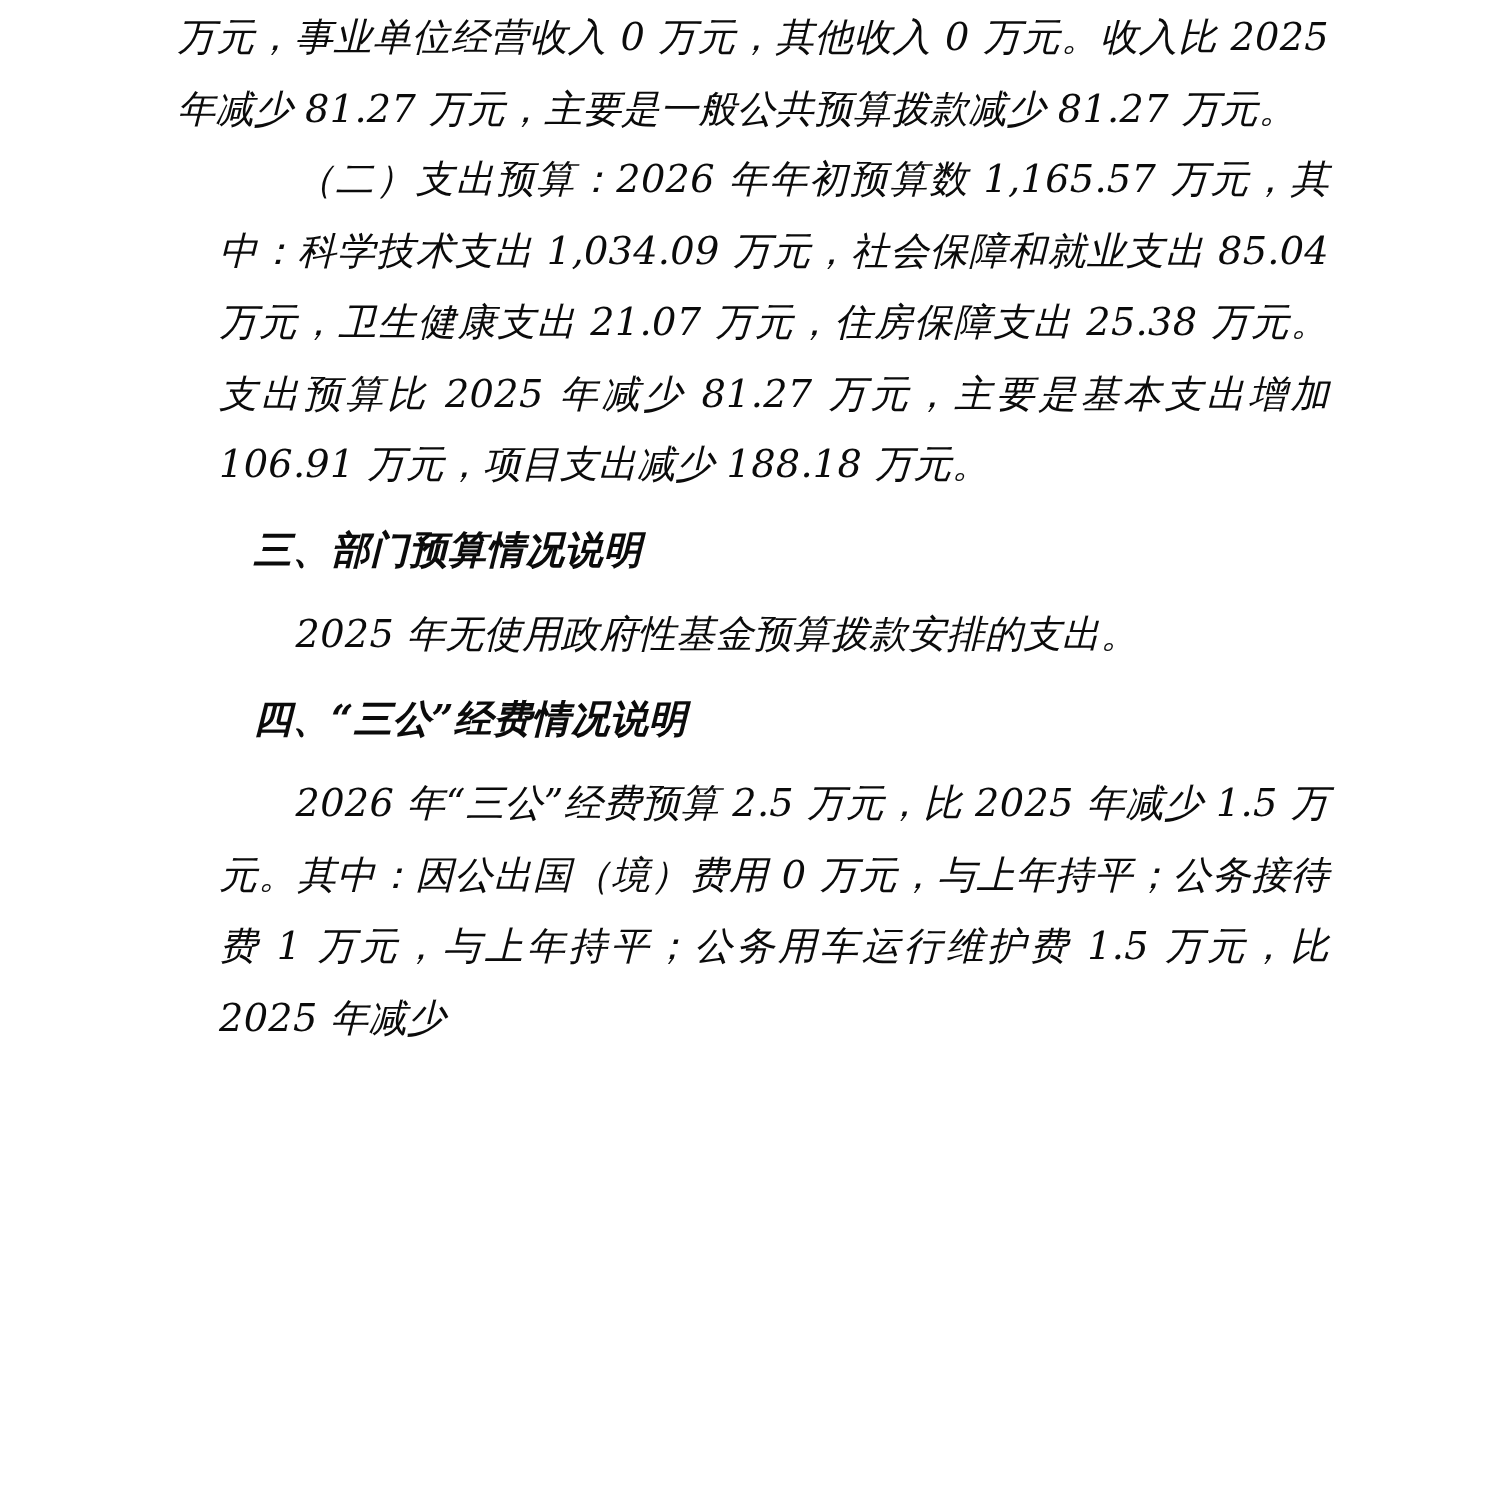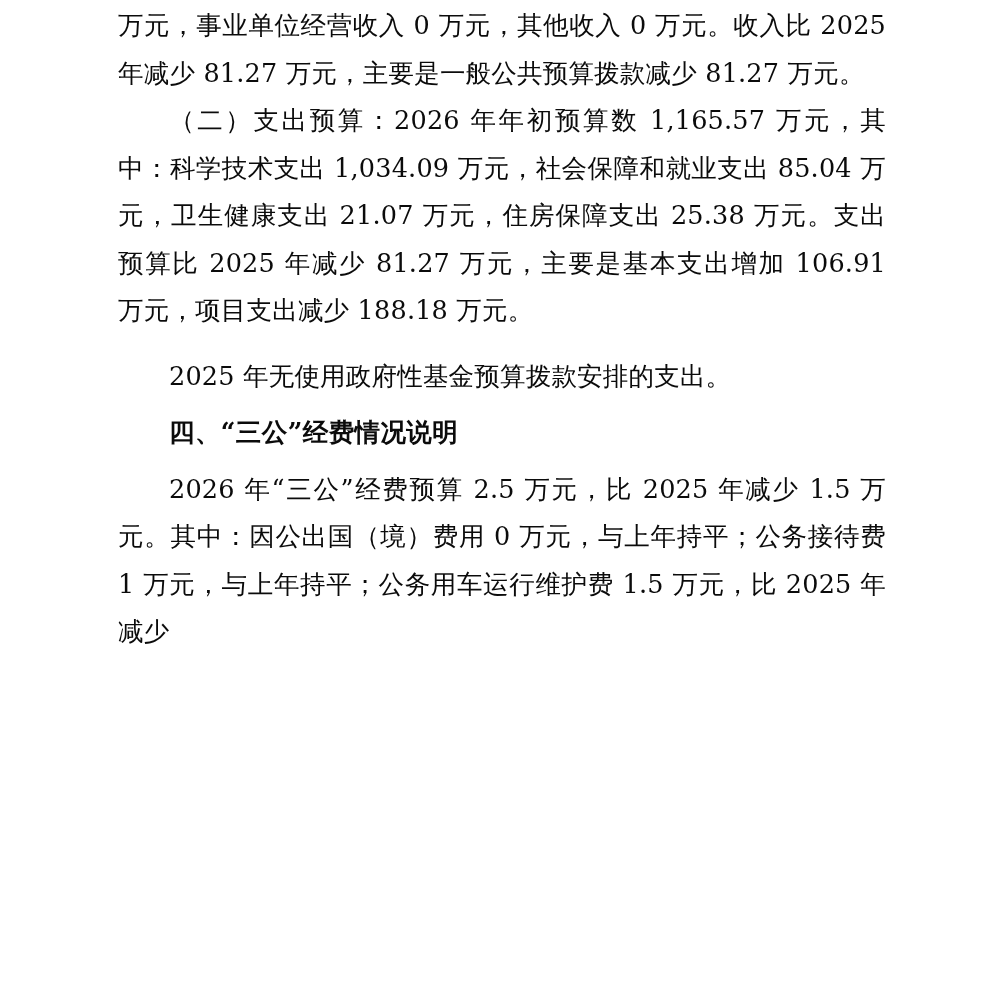--- a/index.html
+++ b/index.html
@@ -13,34 +13,36 @@
     font-family: "DejaVu Serif", "Liberation Serif", serif;
     color: #0b0b0b;
   }
   .page {
     width: 1000px;
     height: 1003px;
     box-sizing: border-box;
     padding: 0 114px 0 118px;
     position: relative;
     overflow: hidden;
+    font-style: italic;
   }
   .doc-body {
     padding-top: 2px;
   }
   p {
     margin: 0;
     font-size: 25.5px;
     line-height: 47.5px;
     text-align: justify;
     text-justify: inter-ideograph;
     letter-spacing: 0.2px;
   }
   p.indent {
     text-indent: 2em;
+    margin-left: 28px;
   }
   h2.section {
     margin: 0;
     font-size: 25.5px;
     line-height: 47.5px;
     font-weight: bold;
     text-indent: 2em;
     letter-spacing: 0.4px;
   }
   .spacer-sm { height: 9px; }
@@ -50,20 +52,21 @@
 
 <div class="page">
   <div class="doc-body">
 
     <p class="cont">万元，事业单位经营收入 0 万元，其他收入 0 万元。收入比 2025 年减少 81.27 万元，主要是一般公共预算拨款减少 81.27 万元。</p>
 
     <p class="indent">（二）支出预算：2026 年年初预算数 1,165.57 万元，其中：科学技术支出 1,034.09 万元，社会保障和就业支出 85.04 万元，卫生健康支出 21.07 万元，住房保障支出 25.38 万元。支出预算比 2025 年减少 81.27 万元，主要是基本支出增加 106.91 万元，项目支出减少 188.18 万元。</p>
 
     <div class="spacer-sm"></div>
 
+    <h2 class="section">三、部门预算情况说明</h2>
 
     <div class="spacer-sm"></div>
 
 
     <p class="indent">2025 年无使用政府性基金预算拨款安排的支出。</p>
 
     <div class="spacer-sm"></div>
 
     <h2 class="section">四、“三公”经费情况说明</h2>
 

